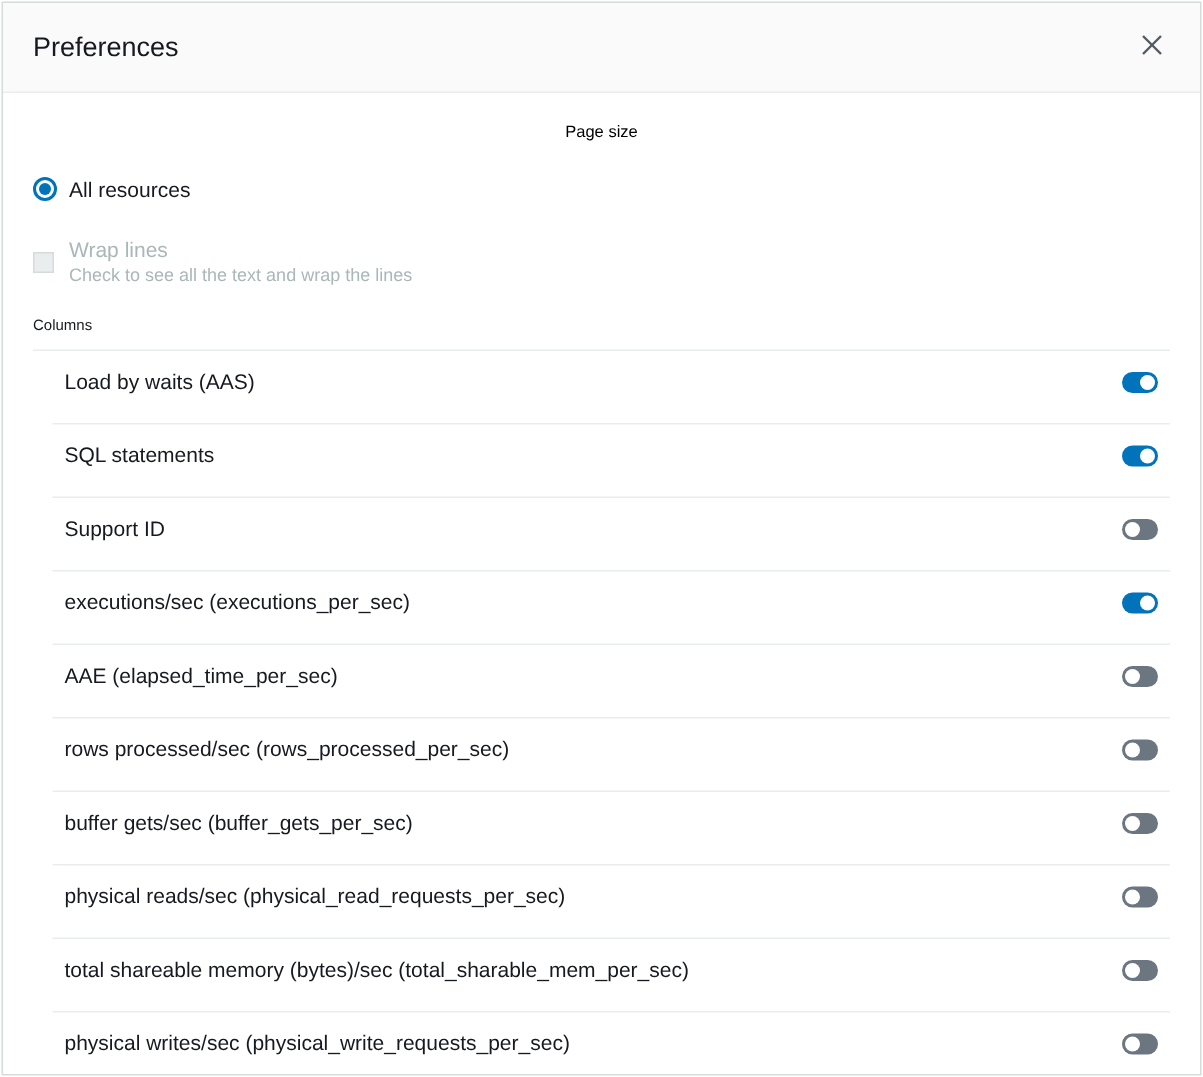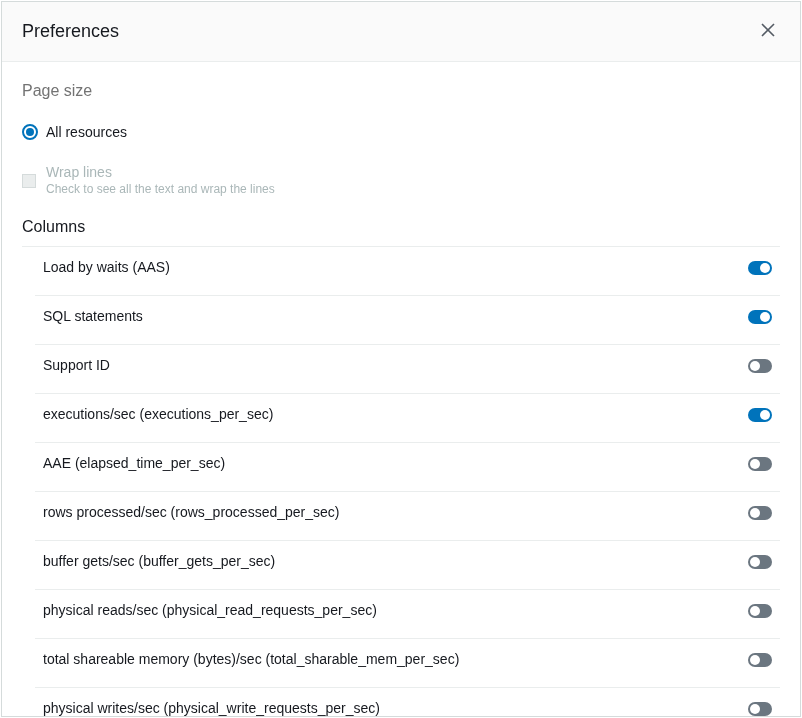--- a/index.html
+++ b/index.html
@@ -39,23 +39,24 @@
       padding: 4px;
       color: #545b64;
     }
     .close-btn svg { width: 16px; height: 16px; stroke: currentColor; }
     .modal-body {
       padding: 20px;
       overflow-y: auto;
       flex: 1;
     }
     .section-label {
-      font-size: 16px;
-      color: #737373;
+      font-size: 11px;
+      color: #000000;
       margin-bottom: 8px;
+      text-align: center;
     }
     .radio-row {
       display: flex;
       align-items: center;
       gap: 8px;
       margin-bottom: 24px;
       margin-top: 24px;
     }
     .radio-outer {
       width: 16px;
@@ -90,21 +91,21 @@
     .checkbox-label {
       color: #aab7b8;
       font-size: 14px;
     }
     .checkbox-hint {
       color: #aab7b8;
       font-size: 12px;
       margin-top: 2px;
     }
     .columns-label {
-      font-size: 16px;
+      font-size: 10px;
       color: #16191f;
       margin-bottom: 10px;
     }
     .columns-list {
       border-top: 1px solid #eaeded;
     }
     .col-row {
       display: flex;
       align-items: flex-end;
       justify-content: space-between;

